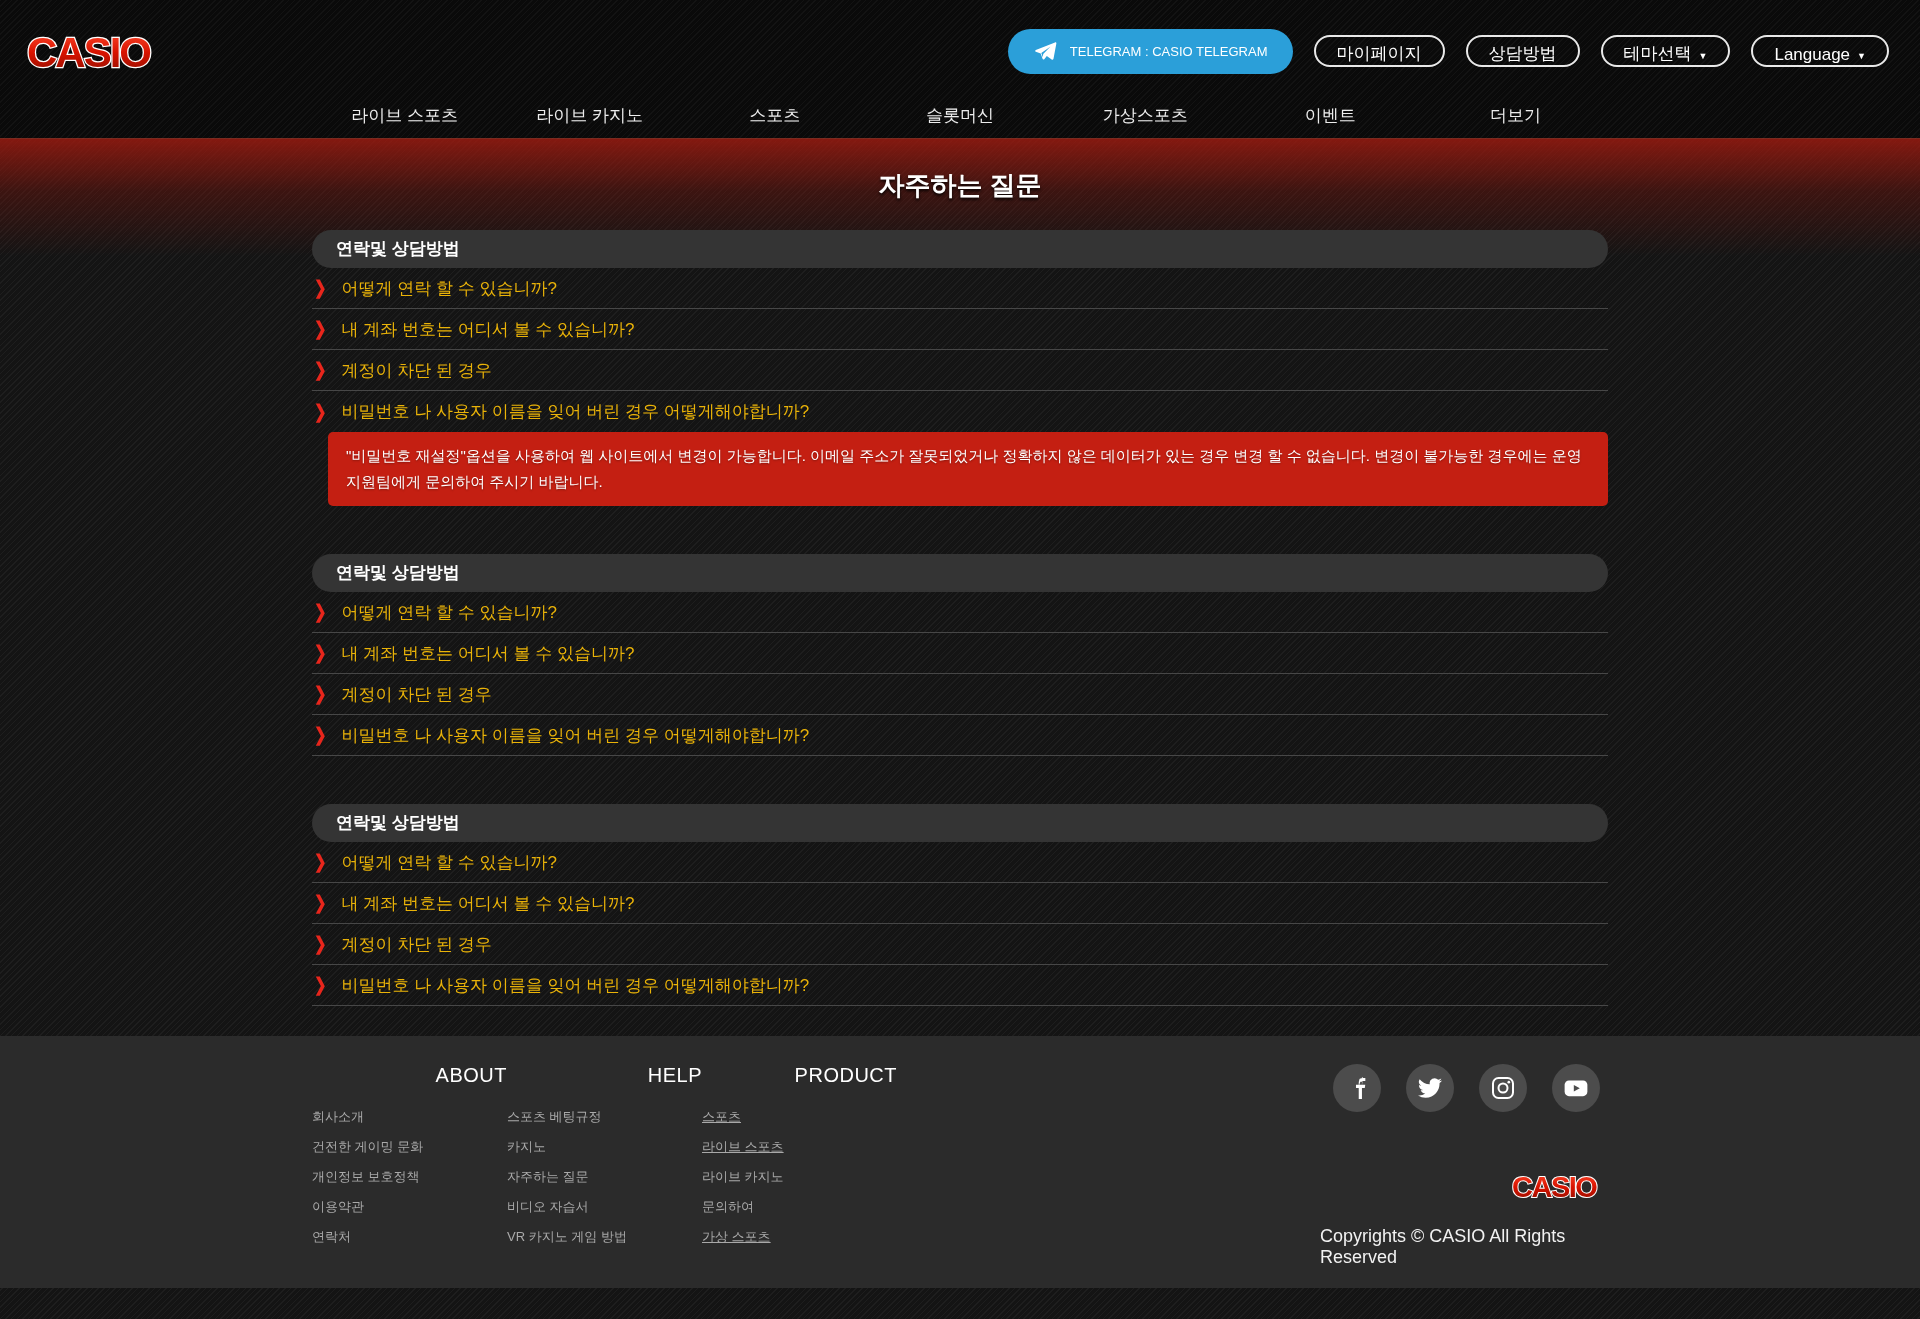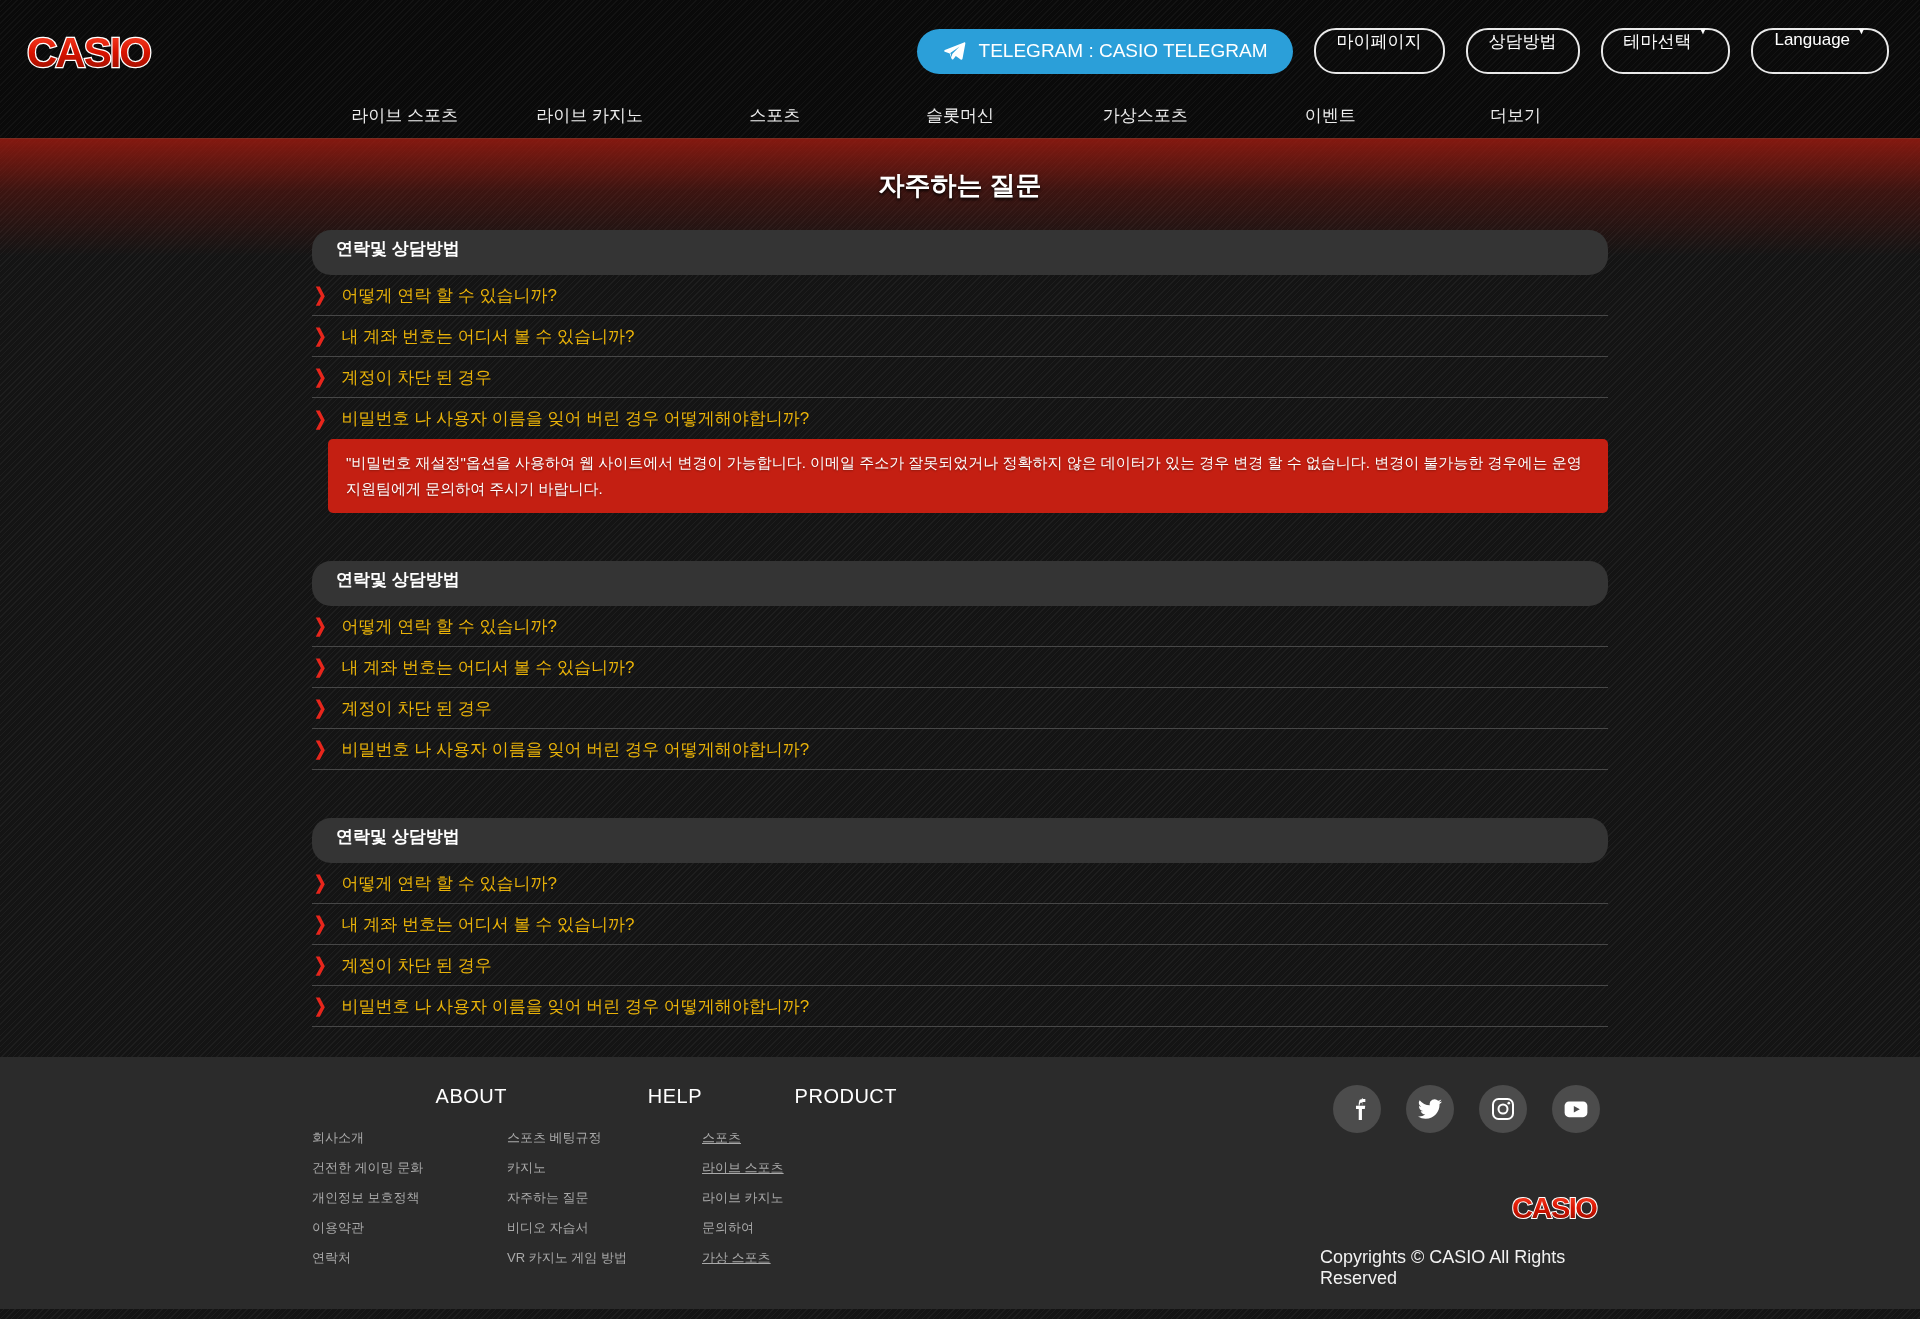--- a/index.html
+++ b/index.html
@@ -17,26 +17,26 @@
     height:138px;
     background-color:#0a0a0a;
     background-image:repeating-linear-gradient(135deg, rgba(255,255,255,0.035) 0px, rgba(255,255,255,0.035) 1px, transparent 1px, transparent 4px);
   }
   .header-top { height:96px; display:flex; align-items:center; padding:6px 31px 0 24px; }
   .logo-wrap { display:flex; align-items:center; }
   .header-actions { margin-left:auto; display:flex; align-items:center; gap:21px; }
   .tg-btn {
     display:flex; align-items:center; gap:13px;
     background:#2b9fd9; color:#fff; height:45px; border-radius:23px;
-    padding:0 25px; font-size:19px; border:none;
+    padding:0 25px; font-size:13px; border:none;
   }
   .pill {
-    height:46px; border:2px solid #e9e9e9; border-radius:22px;
+    height:32px; border:2px solid #e9e9e9; border-radius:22px;
     background:transparent; color:#fff; font-size:17px; padding:0 21px;
-    display:flex; align-items:flex-start; gap:7px; font-family:"Liberation Sans",sans-serif;
+    display:flex; align-items:flex-end; gap:7px; font-family:"Liberation Sans",sans-serif;
   }
   .caret { font-size:9px; position:relative; top:-4px; color:#fff; }
   .header-nav { display:flex; width:1296px; margin:0 auto; height:42px; }
   .header-nav a { flex:1; text-align:center; color:#ededed; font-size:17px; line-height:40px; }
 
   
   main { position:relative; padding-bottom:30px; }
   .red-glow {
     position:absolute; top:0; left:0; right:0; height:118px;
     background:linear-gradient(180deg, rgba(160,26,15,0.80) 0%, rgba(125,21,12,0.38) 45%, rgba(0,0,0,0) 100%);
@@ -45,21 +45,21 @@
   }
   .page-title {
     position:relative; margin:0; padding-top:30px; height:34px;
     text-align:center; font-size:26px; font-weight:bold; color:#fff;
     text-shadow:0 2px 3px rgba(0,0,0,0.9);
   }
   .container { width:1296px; margin:0 auto; position:relative; }
   .faq-section { margin-top:48px; }
   .faq-section.first { margin-top:58px; }
   .sec-bar {
-    height:45px; line-height:38px; background:#343434; border-radius:19px;
+    height:38px; line-height:38px; background:#343434; border-radius:19px;
     padding:0 24px; color:#fff; font-size:17px; font-weight:bold;
   }
   .q-row { height:41px; display:flex; align-items:center; border-bottom:1px solid #474747; padding-left:2px; }
   .q-row.no-border { border-bottom:none; }
   .chev { color:#e8261c; font-size:15px; font-weight:bold; margin-right:15px; transform:scaleY(1.25); }
   .q-text { color:#eab308; font-size:17px; }
   .answer-box {
     margin-left:16px; background:#c41f12; border-radius:5px;
     padding:11px 18px; color:#fff; font-size:15px; line-height:26px;
     text-shadow:0 1px 2px rgba(0,0,0,0.35);

